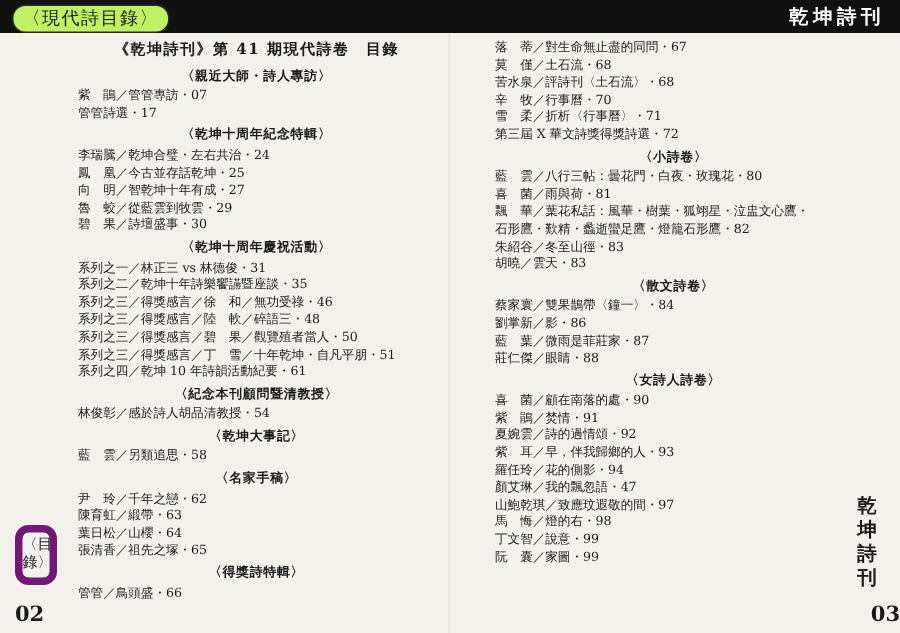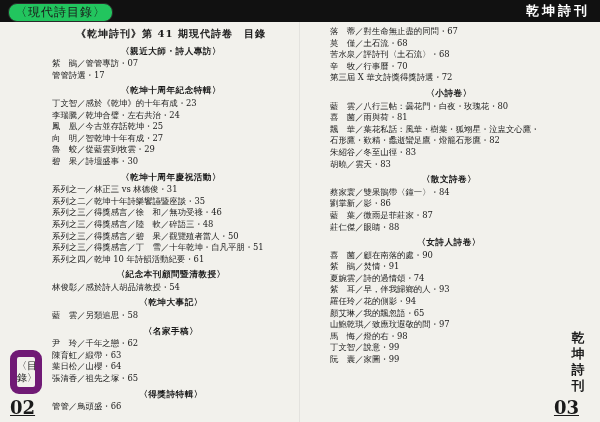--- a/index.html
+++ b/index.html
@@ -22,21 +22,21 @@
   .topbar.right{left:300px;width:300px;}
   .topbar-title{
     position:absolute;top:2px;right:10px;color:#fff;
     font-size:13px;letter-spacing:3px;font-weight:bold;
     font-family:"DejaVu Serif","Liberation Serif",serif;
   }
   
   .hdr-box{
     position:absolute;left:8px;top:3px;
     border:1px solid #2a2a2a;border-radius:9px;
-    background:#22c55e;
+    background:#bef264;
     padding:0 6px;height:17px;line-height:17px;
     font-size:12px;letter-spacing:1px;
     font-family:"DejaVu Serif","Liberation Serif",serif;
   }
   
   .col{
     position:absolute;top:26px;
     font-family:"DejaVu Serif","Liberation Serif",serif;
     font-size:8.4px;line-height:11.6px;
   }
@@ -51,38 +51,37 @@
   .sec{
     margin:4px 0 1px 0;font-size:8.6px;font-weight:bold;
     letter-spacing:.5px;
     text-align:center;
   }
   .entry{white-space:nowrap;overflow:hidden;text-overflow:clip;}
 
   
   .side-box{
     position:absolute;left:10px;top:350px;
-    border:7px solid #701a75;border-radius:9px;
+    border:5px solid #701a75;border-radius:9px;
     width:18px;padding:3px 0;text-align:center;
     font-size:10px;line-height:12px;
     font-family:"DejaVu Serif","Liberation Serif",serif;
   }
   .side-vert-right{
     position:absolute;right:14px;top:330px;
     font-size:13px;line-height:16px;font-weight:bold;
     text-align:center;width:16px;
     font-family:"DejaVu Serif","Liberation Serif",serif;
   }
   .pageno{
-    position:absolute;bottom:4px;font-size:18px;font-weight:bold;
+    position:absolute;bottom:4px;font-size:14px;font-weight:bold;
     font-family:"DejaVu Serif","Liberation Serif",serif;
-    text-decoration:underline;
   }
   .pageno.left{left:10px;}
-  .pageno.right{right:21px;}
+  .pageno.right{right:0;}
   .gutter{
     position:absolute;left:299px;top:22px;width:1px;height:400px;
     background:rgba(0,0,0,0.06);
   }
 </style>
 </head>
 <body>
 
 <div id="page">
 
@@ -95,21 +94,20 @@
   <div class="gutter"></div>
 
   <div class="col left">
     <div class="doc-title">《乾坤詩刊》第 41 期現代詩卷　目錄</div>
 
     <div class="sec">〈親近大師・詩人專訪〉</div>
     <div class="entry">紫　鵑／管管專訪・07</div>
     <div class="entry">管管詩選・17</div>
 
     <div class="sec">〈乾坤十周年紀念特輯〉</div>
-    <div class="entry">丁文智／感於《乾坤》的十年有成・23</div>
     <div class="entry">李瑞騰／乾坤合璧・左右共治・24</div>
     <div class="entry">鳳　凰／今古並存話乾坤・25</div>
     <div class="entry">向　明／智乾坤十年有成・27</div>
     <div class="entry">魯　蛟／從藍雲到牧雲・29</div>
     <div class="entry">碧　果／詩壇盛事・30</div>
 
     <div class="sec">〈乾坤十周年慶祝活動〉</div>
     <div class="entry">系列之一／林正三 vs 林德俊・31</div>
     <div class="entry">系列之二／乾坤十年詩樂饗讌暨座談・35</div>
     <div class="entry">系列之三／得獎感言／徐　和／無功受祿・46</div>
@@ -132,43 +130,44 @@
 
     <div class="sec">〈得獎詩特輯〉</div>
     <div class="entry">管管／鳥頭盛・66</div>
   </div>
 
   <div class="col right">
     <div class="entry">落　蒂／對生命無止盡的同問・67</div>
     <div class="entry">莫　僅／土石流・68</div>
     <div class="entry">苦水泉／評詩刊〈土石流〉・68</div>
     <div class="entry">辛　牧／行事曆・70</div>
+    <div class="entry">雪　柔／折析〈行事曆〉・71</div>
     <div class="entry">第三屆 X 華文詩獎得獎詩選・72</div>
 
     <div class="sec">〈小詩卷〉</div>
     <div class="entry">藍　雲／八行三帖：曇花門・白夜・玫瑰花・80</div>
     <div class="entry">喜　菌／雨與荷・81</div>
     <div class="entry">飄　華／葉花私話：風華・樹葉・狐翊星・泣盅文心鷹・</div>
     <div class="entry">石形鷹・歎精・蠡逝蠻足鷹・燈籠石形鷹・82</div>
     <div class="entry">朱紹谷／冬至山徑・83</div>
     <div class="entry">胡曉／雲天・83</div>
 
     <div class="sec">〈散文詩卷〉</div>
     <div class="entry">蔡家寰／雙果鵲帶〈鐘一〉・84</div>
     <div class="entry">劉掌新／影・86</div>
     <div class="entry">藍　葉／微雨是菲莊家・87</div>
     <div class="entry">莊仁傑／眼睛・88</div>
 
     <div class="sec">〈女詩人詩卷〉</div>
     <div class="entry">喜　菌／顧在南落的處・90</div>
     <div class="entry">紫　鵑／焚情・91</div>
-    <div class="entry">夏婉雲／詩的過情頌・74</div>
+    <div class="entry">夏婉雲／詩的過情頌・92</div>
     <div class="entry">紫　耳／早，伴我歸鄉的人・93</div>
     <div class="entry">羅任玲／花的側影・94</div>
-    <div class="entry">顏艾琳／我的飄忽語・65</div>
+    <div class="entry">顏艾琳／我的飄忽語・47</div>
     <div class="entry">山鮑乾琪／致應玟遐敬的間・97</div>
     <div class="entry">馬　悔／燈的右・98</div>
 
     <div class="entry">丁文智／說意・99</div>
     <div class="entry">阮　囊／家圖・99</div>
   </div>
 
   <div class="side-box">〈目錄〉</div>
   <div class="side-vert-right">乾坤詩刊</div>
 

